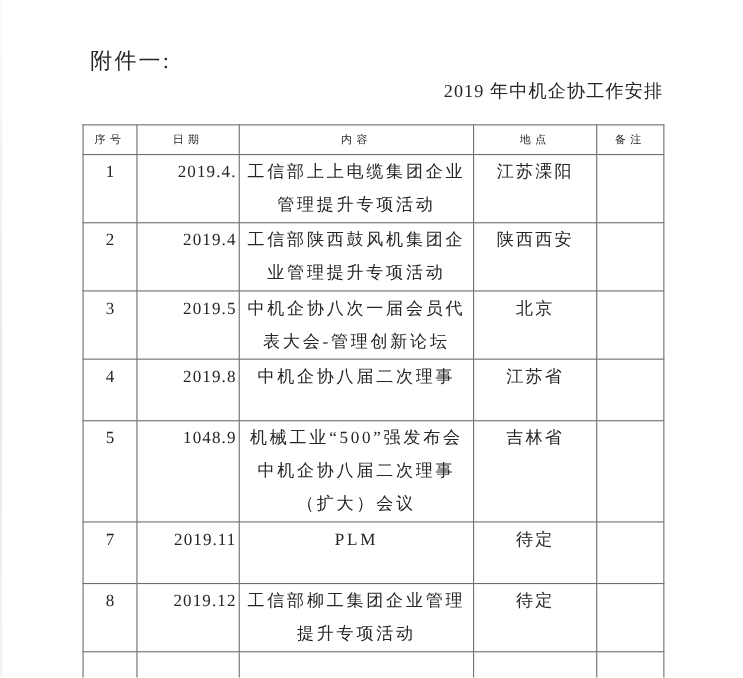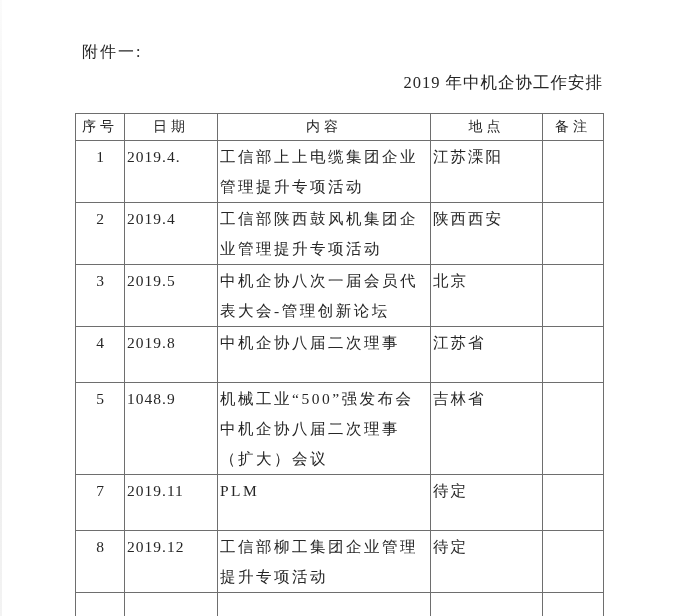--- a/index.html
+++ b/index.html
@@ -21,21 +21,21 @@
     left: 0;
     top: 0;
     width: 2px;
     height: 100%;
     background: linear-gradient(180deg, #fbfbfb 0%, #e9e9e9 55%, #f3f3f3 100%);
   }
   .attachment {
     position: absolute;
     left: 82px;
     top: 42px;
-    font-size: 16px;
+    font-size: 20px;
     letter-spacing: 2px;
   }
   .doc-title {
     position: absolute;
     left: 75px;
     top: 72px;
     width: 528px;
     text-align: right;
     font-size: 16.5px;
     letter-spacing: 1px;
@@ -48,43 +48,43 @@
     border-collapse: collapse;
     table-layout: fixed;
   }
   table.schedule th,
   table.schedule td {
     border: 1px solid #6e6e6e;
     overflow: hidden;
   }
   table.schedule th {
     font-weight: normal;
-    font-size: 14px;
+    font-size: 10px;
     letter-spacing: 4px;
     height: 26px;
     text-align: center;
     vertical-align: middle;
     padding: 0;
   }
   table.schedule td {
     vertical-align: top;
     font-size: 15.5px;
     line-height: 30px;
     padding: 1px 2px 0 2px;
   }
   td.c-no   { text-align: center; }
-  td.c-date { text-align: left; letter-spacing: 1px; }
+  td.c-date { text-align: right; letter-spacing: 1px; }
   td.c-content {
-    text-align: left;
+    text-align: center;
     padding: 1px 6px 0 9px;
     letter-spacing: 2.5px;
     white-space: pre-line;
     margin-top: 48px;
   }
-  td.c-loc  { text-align: left; letter-spacing: 2px; }
+  td.c-loc  { text-align: center; letter-spacing: 2px; }
   td.c-note { text-align: center; }
   tbody tr:nth-child(1) { height: 57px; }
   tbody tr:nth-child(2) { height: 57px; }
   tbody tr:nth-child(3) { height: 57px; }
   tbody tr:nth-child(4) { height: 56px; }
   tbody tr:nth-child(5) { height: 90px; }
   tbody tr:nth-child(6) { height: 56px; }
   tbody tr:nth-child(7) { height: 60px; }
   tbody tr:nth-child(8) { height: 26px; }
 </style>

